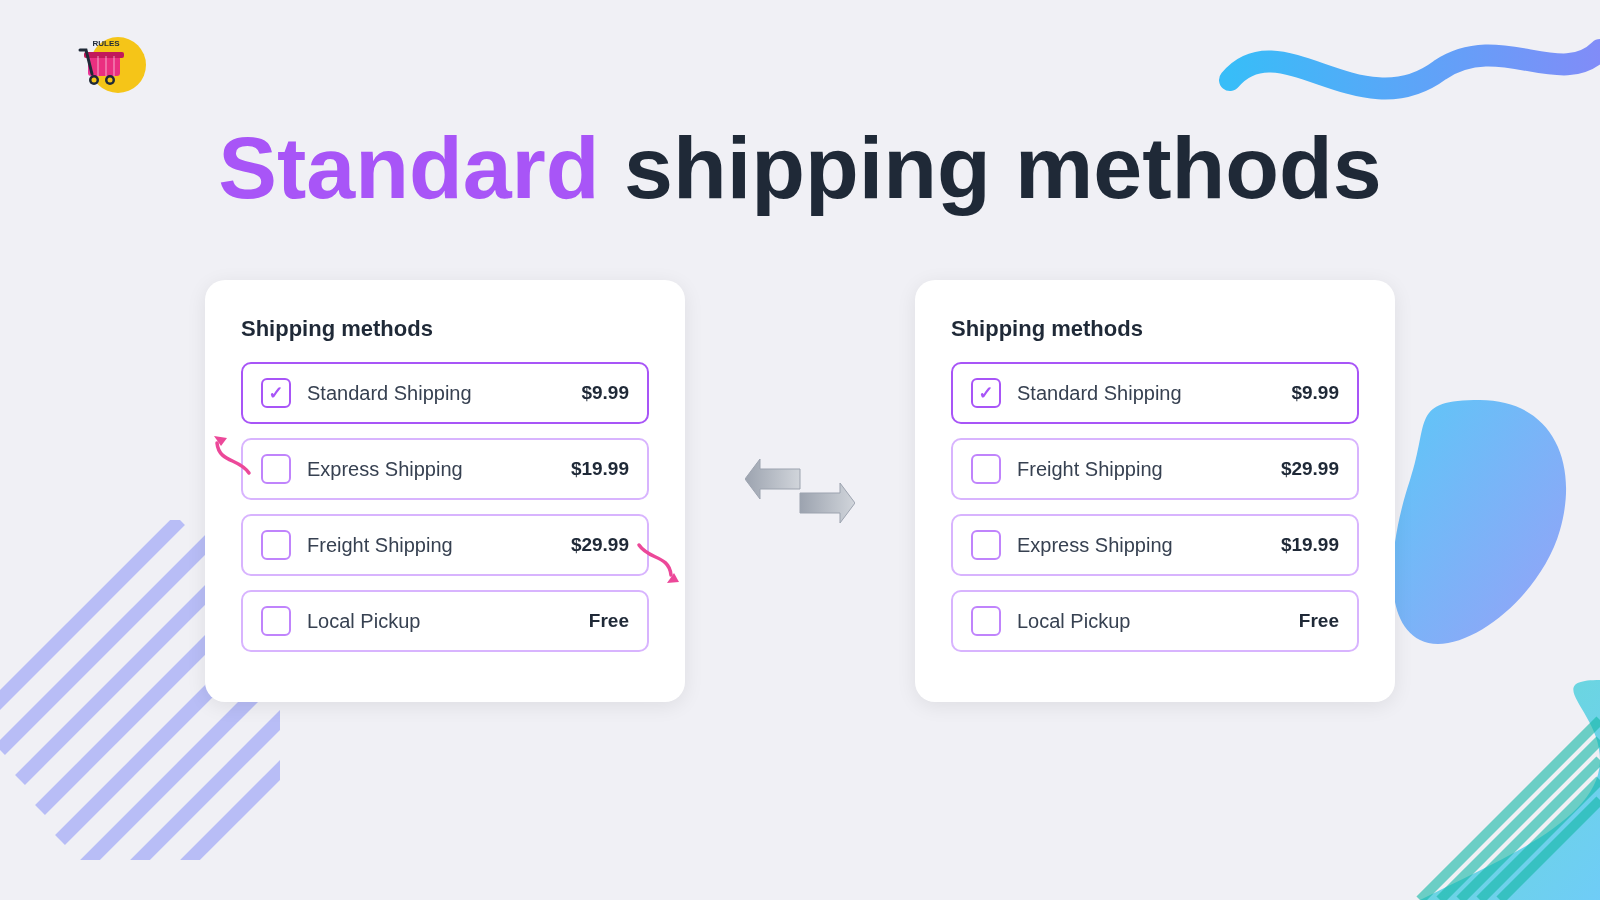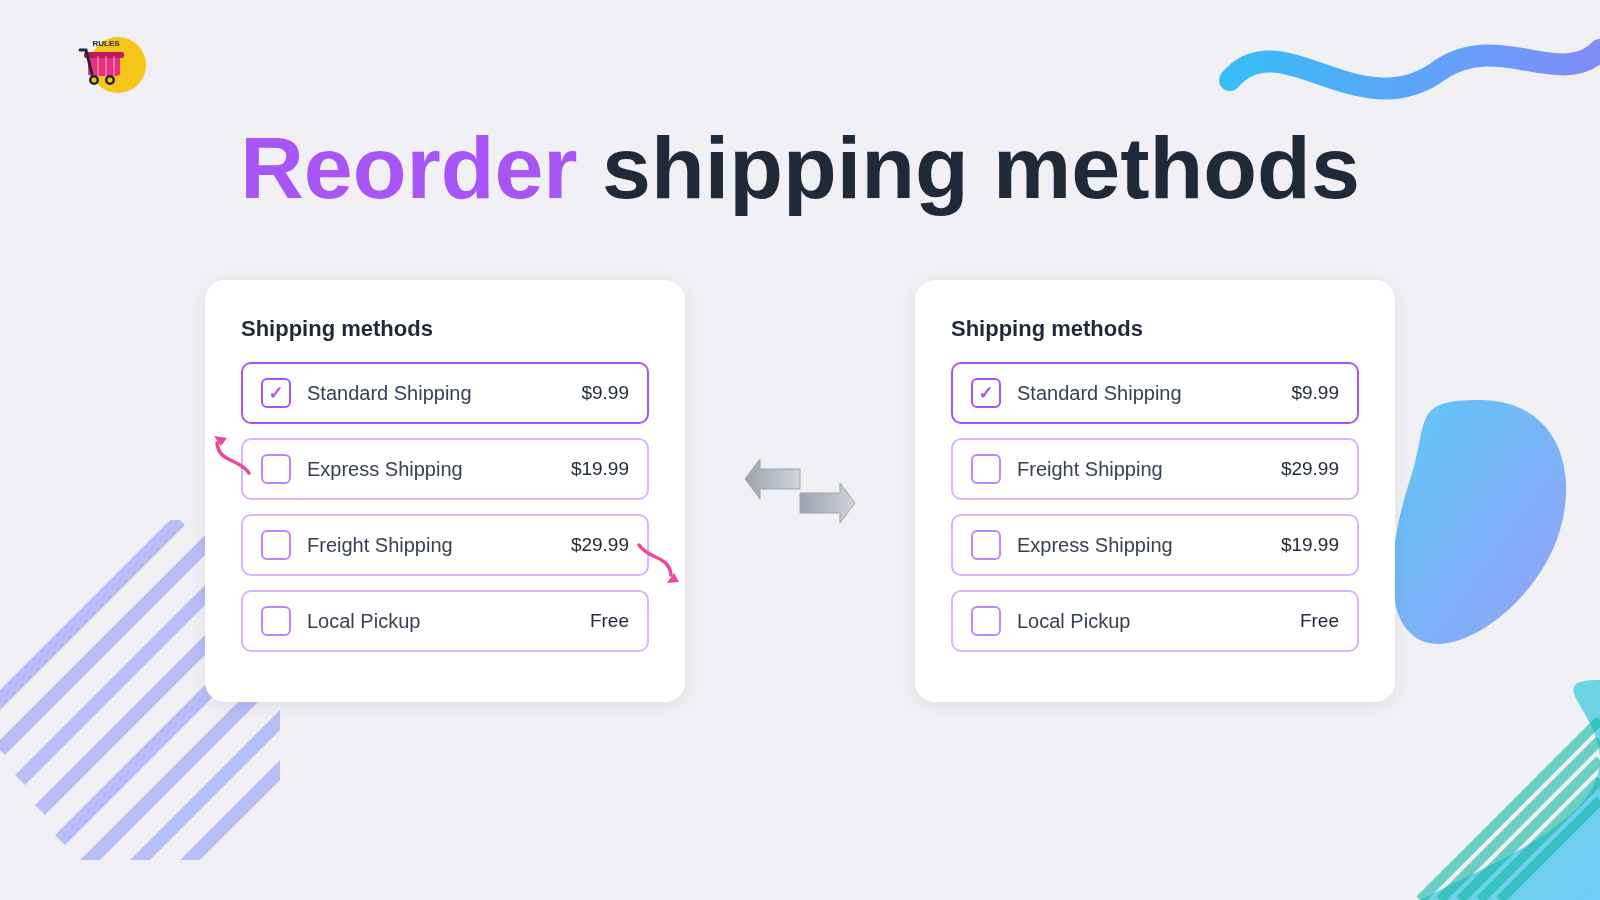--- a/index.html
+++ b/index.html
@@ -161,21 +161,21 @@
 
     .shipping-name {
       flex: 1;
       font-size: 20px;
       color: #374151;
       font-weight: 400;
     }
 
     .shipping-price {
       font-size: 19px;
-      font-weight: 400;
+      font-weight: 700;
       color: #1f2937;
     }
 
     
     .arrows-middle {
       display: flex;
       flex-direction: column;
       align-items: center;
       z-index: 10;
     }
@@ -261,21 +261,21 @@
     <circle cx="40" cy="50" r="2.5" fill="#f5c518"></circle>
 
     <line x1="28" y1="26" x2="28" y2="46" stroke="white" stroke-width="1.5" opacity="0.4"></line>
     <line x1="36" y1="26" x2="36" y2="46" stroke="white" stroke-width="1.5" opacity="0.4"></line>
     <line x1="44" y1="26" x2="44" y2="46" stroke="white" stroke-width="1.5" opacity="0.4"></line>
   </svg>
 </div>
 
 <div class="main-title">
   <h1>
-    <span class="purple">Reorder</span>
+    <span class="purple">Standard</span>
     <span class="dark"> shipping methods</span>
   </h1>
 </div>
 
 <div class="cards-container">
 
   <div class="shipping-card">
     <div class="card-title">Shipping methods</div>
 
     <div class="shipping-row checked">

